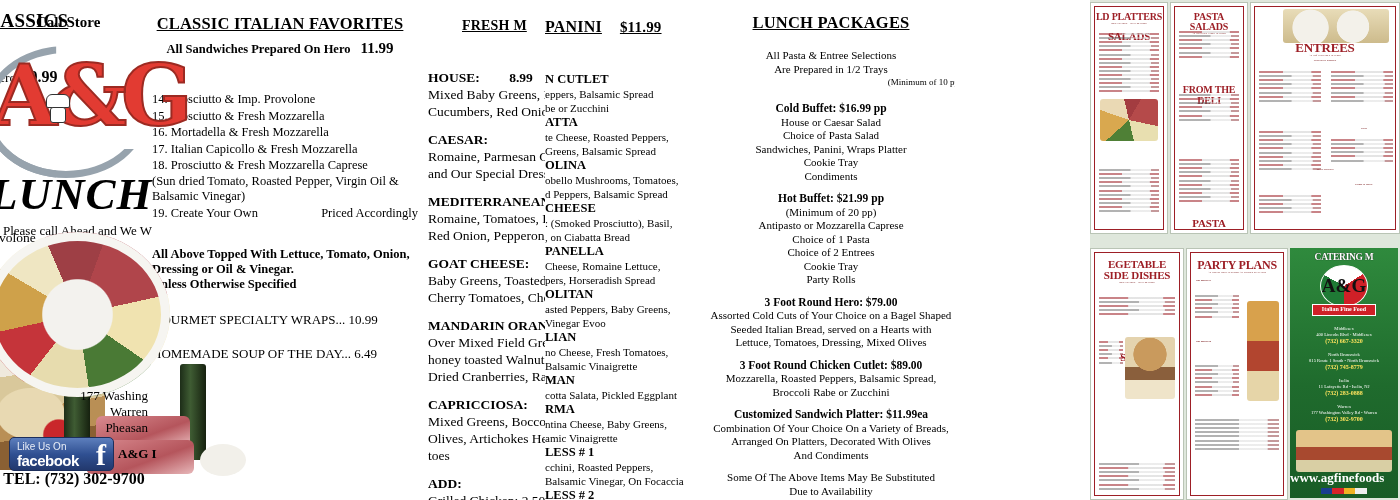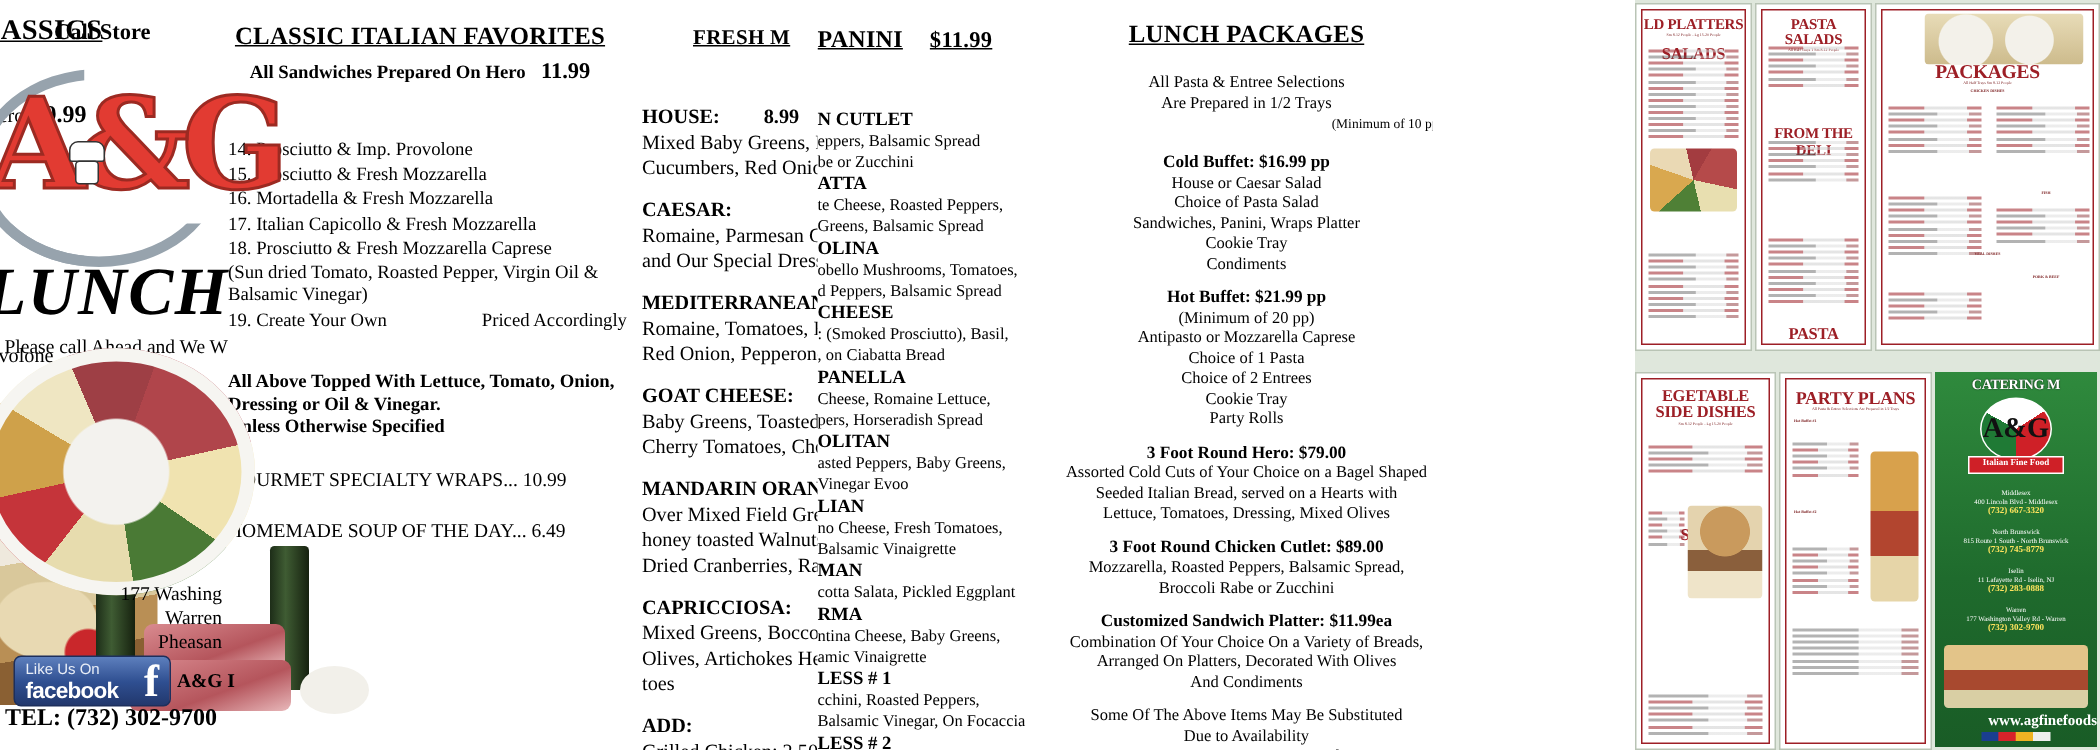--- a/index.html
+++ b/index.html
@@ -137,21 +137,21 @@
   .greenCover .ct{position:absolute;left:0;right:0;top:4px;text-align:center;color:#fff;font-weight:bold;
      font-size:9.5px;letter-spacing:-.3px;text-shadow:0 0 1px #000;}
   .greenCover .badge{position:absolute;left:50%;top:17px;transform:translateX(-50%);width:46px;height:40px;border-radius:50%;
      background:conic-gradient(from 180deg,#1f7a35 0 33%, #ffffff 33% 66%, #cf2027 66% 100%);border:1.5px solid #fff;}
   .greenCover .badge .ag{position:absolute;inset:0;display:flex;align-items:center;justify-content:center;
      font-size:19px;font-weight:bold;color:#111;}
   .greenCover .ribbon{position:absolute;left:50%;top:56px;transform:translateX(-50%);width:62px;height:10px;
      background:#cf2027;border:1px solid #fff;color:#fff;font-size:6px;font-weight:bold;text-align:center;line-height:9px;}
   .greenCover .loc{position:absolute;left:0;right:0;text-align:center;color:#fff;font-size:4.6px;line-height:6px;}
   .greenCover .ph{color:#ffe45e;font-weight:bold;font-size:6px;}
-  .greenCover .web{position:absolute;left:0;right:0;bottom:12px;text-align:right;color:#fff;font-weight:bold;font-size:10px;}
+  .greenCover .web{position:absolute;left:0;right:0;bottom:12px;text-align:left;color:#fff;font-weight:bold;font-size:13px;}
   .greenCover .cards{position:absolute;left:50%;bottom:4px;transform:translateX(-50%);width:46px;height:6px;
      background:linear-gradient(90deg,#1a3e8f 0 24%,#d8232a 25% 49%,#f0b323 50% 74%,#eeeeee 75% 100%);}
 </style>
 </head>
 <body>
 
 <div class="stage">
 
   <div class="panel" id="colClassics">
     <div class="hdr">CLASSICS</div>
@@ -459,21 +459,21 @@
         </div>
       </div>
     </div>
 
     <div class="thumb" style="left:160px;top:2px;width:148px;height:230px;">
       <div class="tInner">
         <div class="tPhoto" style="left:28px;top:2px;right:6px;height:34px;
           background:radial-gradient(circle at 26% 55%,#f3f1ea 0 22%,transparent 23%),
                      radial-gradient(circle at 66% 52%,#f3f1ea 0 22%,transparent 23%),
                      linear-gradient(180deg,#e8dcb8,#cdbb8c);"></div>
-        <div class="tTitle" style="font-size:13px;margin-top:34px;">PACKAGES</div>
+        <div class="tTitle" style="font-size:13px;margin-top:34px;">ENTREES</div>
         <div class="tSub">All Half Trays   Sm 8-12 People</div>
         <div class="tSub b" style="margin-top:2px;">CHICKEN DISHES</div>
         <div class="fakeRows" style="top:62px;left:0;width:70px;">
           <div class="fr"></div>
             <div class="fr alt"></div>
             <div class="fr"></div>
             <div class="fr alt"></div>
           <div class="fr"></div>
             <div class="fr alt"></div>
             <div class="fr"></div>

